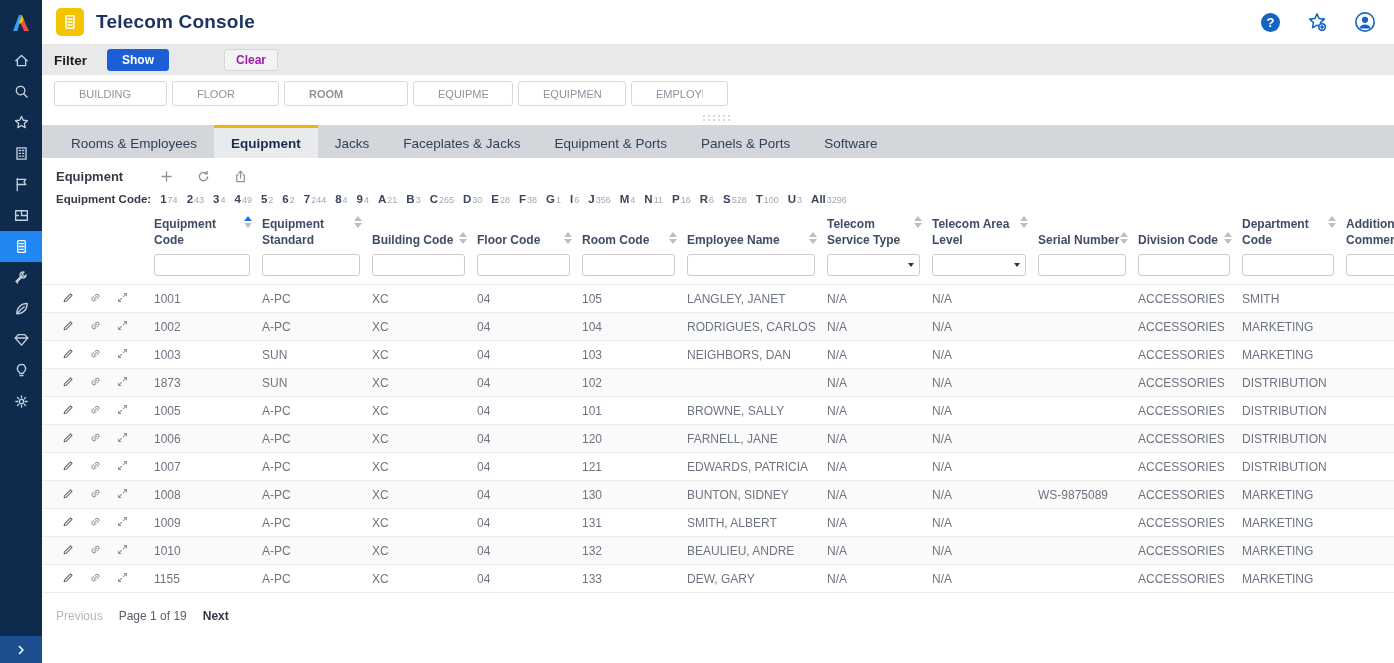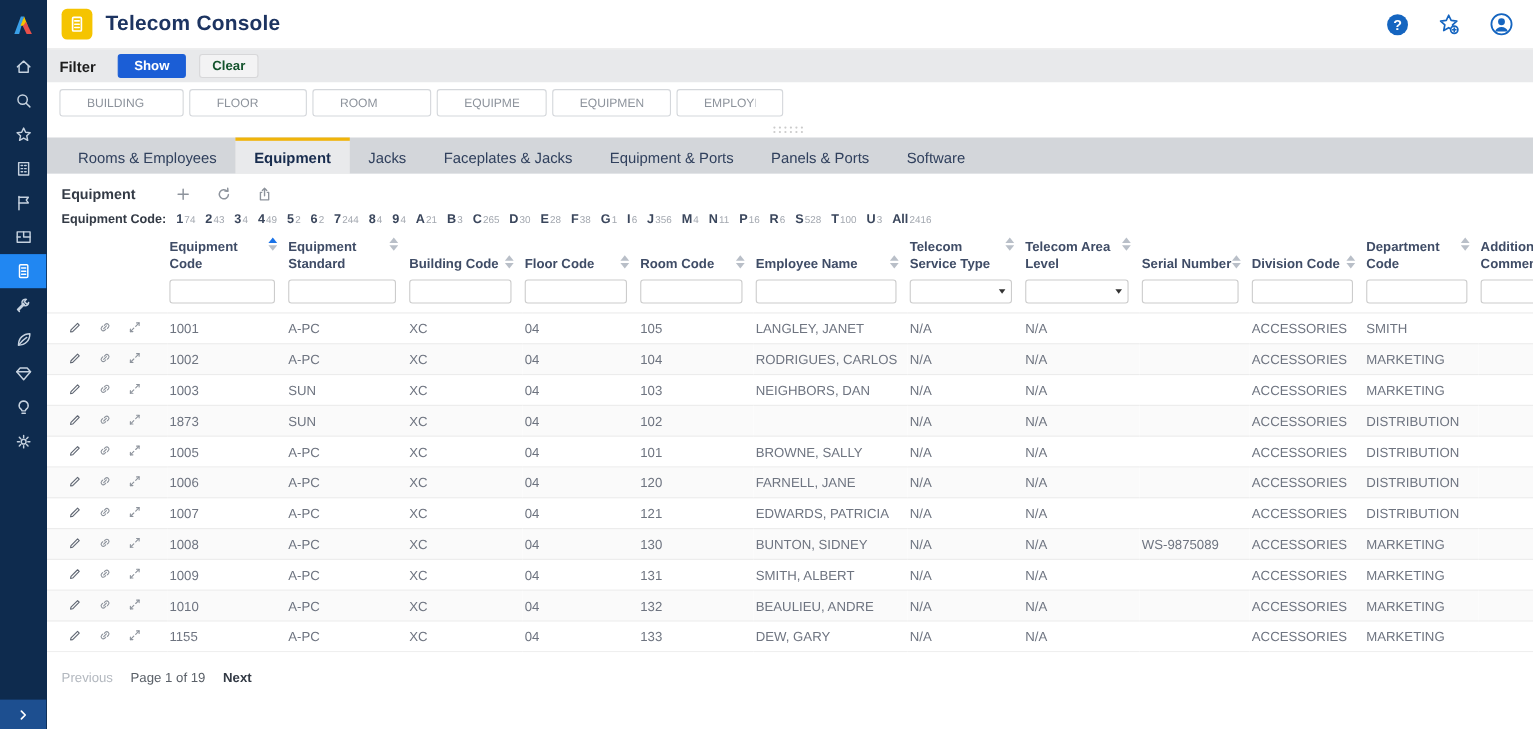--- a/index.html
+++ b/index.html
@@ -35,23 +35,23 @@
   .hdr-ic { cursor: pointer; display: flex; }
   .hdr-ic svg { width: 22px; height: 22px; }
 
   
   .filter-bar { height: 30px; background: #e8e9eb; display: flex; align-items: center;
                 padding: 0 12px; gap: 12px; flex: none; }
   .filter-label { font-size: 13.5px; font-weight: 700; color: #1c1c1c; margin-right: 8px; }
   .btn-show { background: #1b5ed6; color: #fff; border: 1px solid #1b5ed6; border-radius: 3px;
               font-size: 12px; font-weight: 700; padding: 3px 14px; cursor: pointer;
               font-family: inherit; }
-  .btn-clear { background: #f3f3f4; color: #14532d; border: 1px solid #d7d7d9; border-radius: 3px;
+  .btn-clear { background: #f3f3f4; color: #a21caf; border: 1px solid #d7d7d9; border-radius: 3px;
                font-size: 12px; font-weight: 700; padding: 3px 11px; cursor: pointer;
-               font-family: inherit; }
+               font-family: inherit; margin-left: 43px; }
   .filter-inputs { height: 37px; display: flex; align-items: center; padding: 0 12px; gap: 5px;
                    background: #fff; flex: none; }
   .filter-field { height: 25px; border: 1px solid #d4d7db; border-radius: 3px; padding: 0 24px;
                   font-size: 11px; color: #333; font-family: inherit; }
   .filter-field::placeholder { color: #8d939c; }
 
   .splitter { height: 13px; background: #fff; display: flex; align-items: center;
               justify-content: center; flex: none; cursor: row-resize; }
   .dots { display: grid; grid-template-columns: repeat(6, 5px); grid-auto-rows: 4px; }
   .dots i { width: 2px; height: 2px; border-radius: 50%; background: #cbcbcb; }
@@ -256,21 +256,21 @@
 
   <div class="filter-bar">
     <span class="filter-label">Filter</span>
     <button class="btn-show">Show</button>
     <button class="btn-clear">Clear</button>
   </div>
 
   <div class="filter-inputs" id="filter-inputs">
       <input class="filter-field" placeholder="BUILDING" style="width: 113px;">
       <input class="filter-field" placeholder="FLOOR" style="width: 107px;">
-      <input class="filter-field" placeholder="ROOM" style="width: 108px;">
+      <input class="filter-field" placeholder="ROOM" style="width: 124px; font-weight: bold;">
       <input class="filter-field" placeholder="EQUIPMENT" style="width: 100px;">
       <input class="filter-field" placeholder="EQUIPMENT STANDARD" style="width: 108px;">
       <input class="filter-field" placeholder="EMPLOYEE NAME" style="width: 97px;">
     </div>
 
   <div class="splitter">
     <div class="dots">
       <i></i>
         <i></i>
         <i></i>
@@ -338,21 +338,21 @@
         <span class="legend-item"><span class="legend-code">G</span><span class="legend-count">1</span></span>
         <span class="legend-item"><span class="legend-code">I</span><span class="legend-count">6</span></span>
         <span class="legend-item"><span class="legend-code">J</span><span class="legend-count">356</span></span>
         <span class="legend-item"><span class="legend-code">M</span><span class="legend-count">4</span></span>
         <span class="legend-item"><span class="legend-code">N</span><span class="legend-count">11</span></span>
         <span class="legend-item"><span class="legend-code">P</span><span class="legend-count">16</span></span>
         <span class="legend-item"><span class="legend-code">R</span><span class="legend-count">6</span></span>
         <span class="legend-item"><span class="legend-code">S</span><span class="legend-count">528</span></span>
         <span class="legend-item"><span class="legend-code">T</span><span class="legend-count">100</span></span>
         <span class="legend-item"><span class="legend-code">U</span><span class="legend-count">3</span></span>
-        <span class="legend-item"><span class="legend-code">All</span><span class="legend-count">2416</span></span>
+        <span class="legend-item"><span class="legend-code">All</span><span class="legend-count">3296</span></span>
       </div>
 
     <div class="table-wrap">
       <table id="grid">
         <colgroup id="cols">
             <col style="width: 110px;">
             <col style="width: 108px;">
             <col style="width: 110px;">
             <col style="width: 105px;">
             <col style="width: 105px;">

